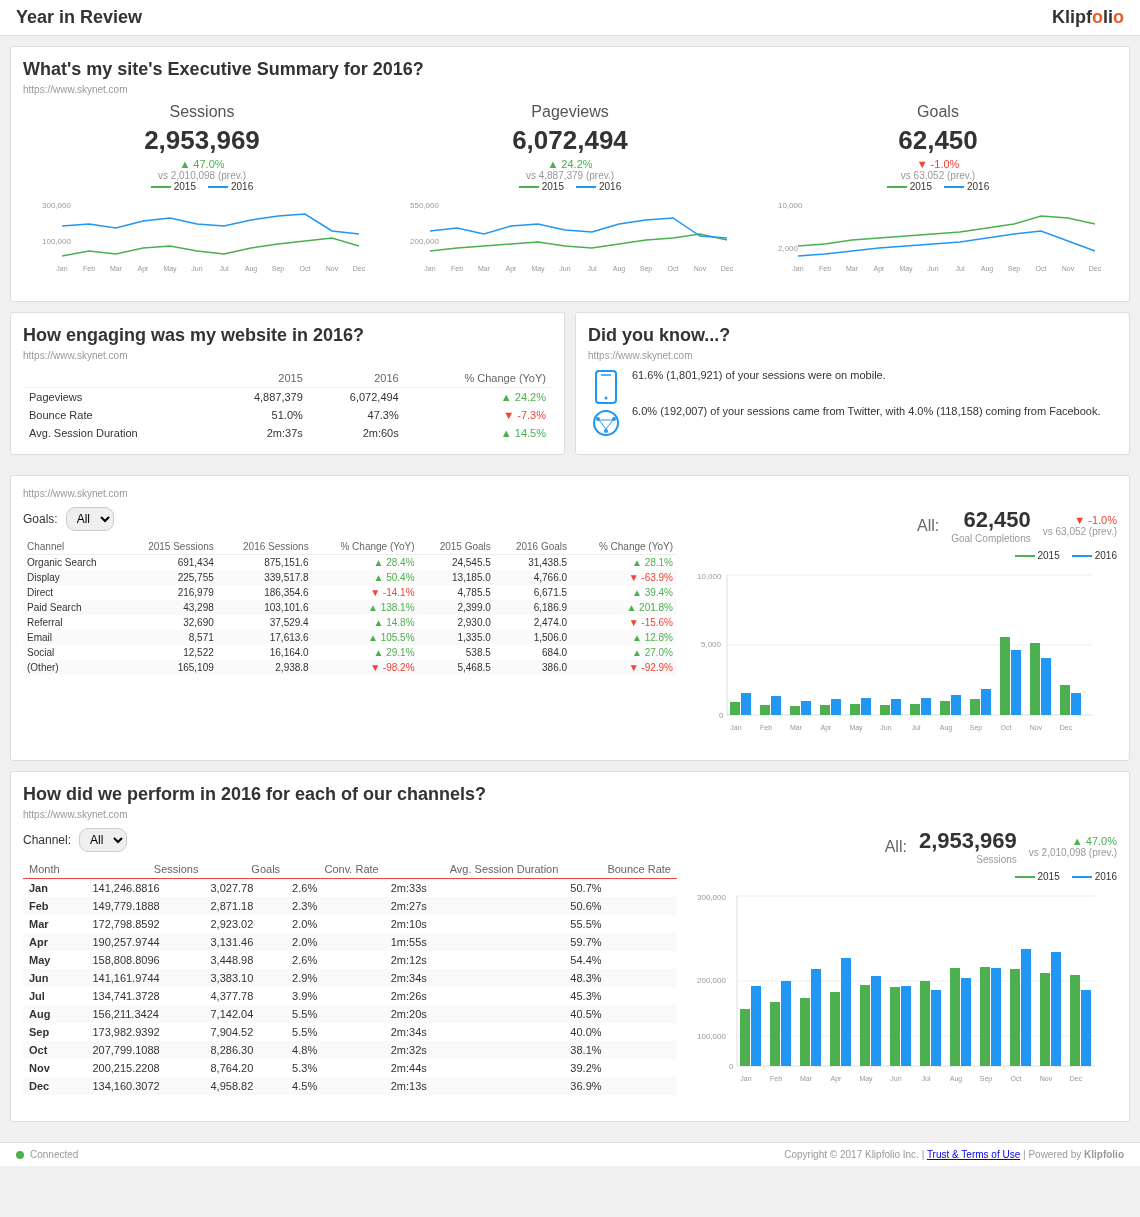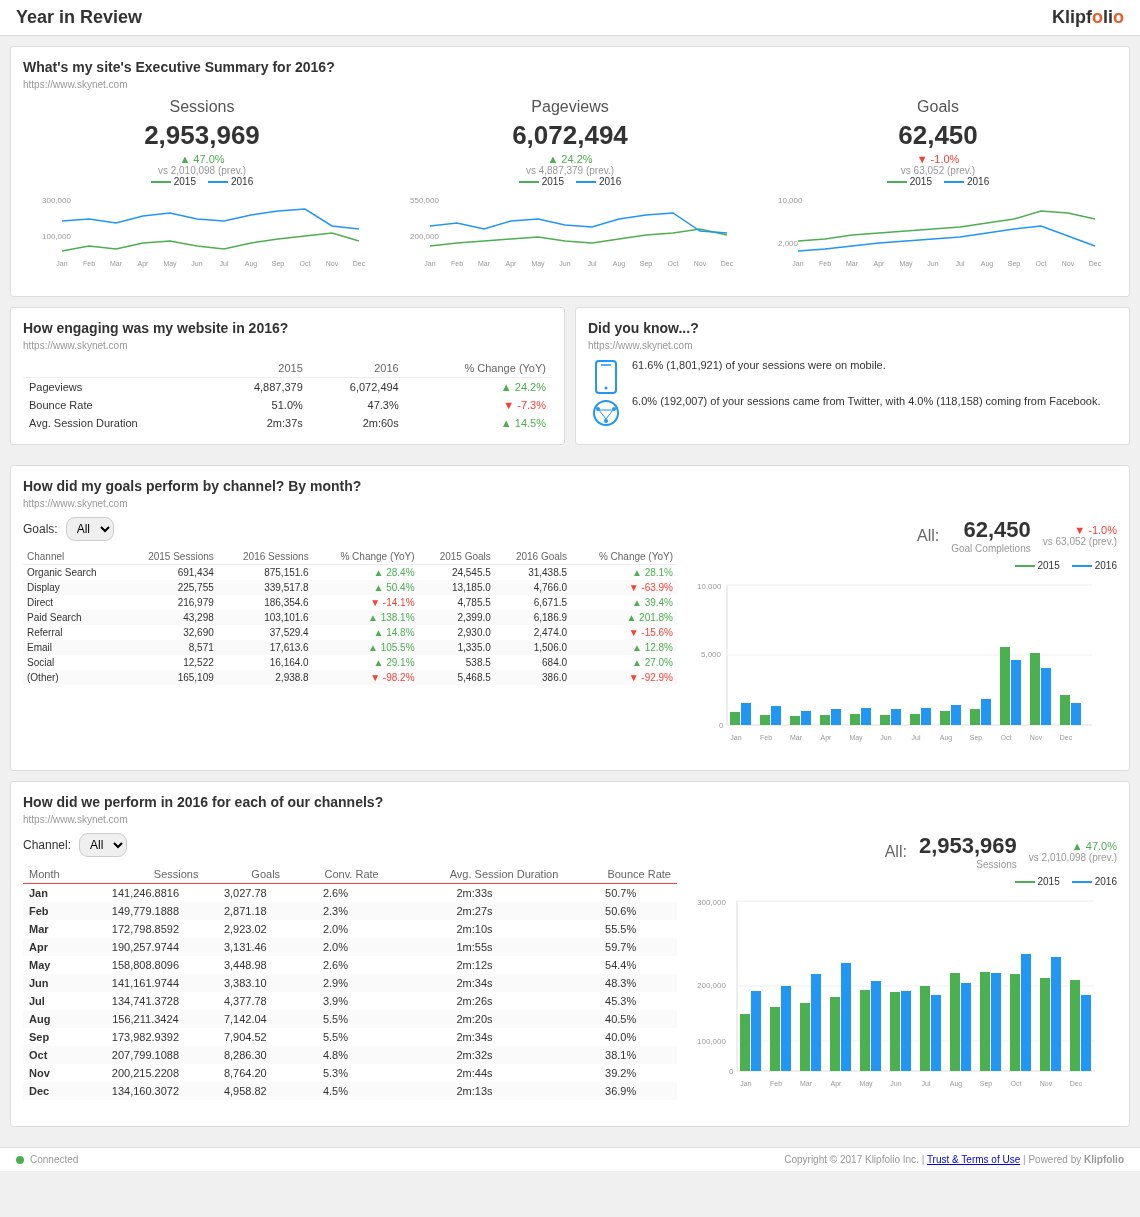--- a/index.html
+++ b/index.html
@@ -16,21 +16,21 @@
     .header-logo span { color: #e85d26; }
 
     
     .main { padding: 10px; }
 
     
     .card {
       background: #fff; border: 1px solid #ddd; border-radius: 3px;
       margin-bottom: 10px; padding: 12px;
     }
-    .card-title { font-size: 14px; font-weight: bold; color: #333; margin-bottom: 4px; }
+    .card-title { font-size: 18px; font-weight: bold; color: #333; margin-bottom: 4px; }
     .card-url { font-size: 10px; color: #999; margin-bottom: 8px; }
 
     
     .exec-grid { display: grid; grid-template-columns: 1fr 1fr 1fr; gap: 10px; margin-bottom: 10px; }
     .metric-block { text-align: center; }
     .metric-label { font-size: 16px; color: #555; margin-bottom: 4px; }
     .metric-value { font-size: 26px; font-weight: bold; color: #333; margin-bottom: 2px; }
     .metric-change { font-size: 11px; }
     .metric-prev { font-size: 10px; color: #999; }
     .up { color: #4caf50; }
@@ -66,21 +66,21 @@
     table.channel-table th:first-child { text-align: left; }
     table.channel-table td { padding: 2px 4px; }
     table.channel-table td:not(:first-child) { text-align: right; }
     table.channel-table tr:nth-child(even) { background: #fafafa; }
 
     
     table.month-table { width: 100%; border-collapse: collapse; font-size: 11px; }
     table.month-table th { text-align: right; color: #666; font-weight: normal; padding: 3px 6px; border-bottom: 1px solid #ef4444; }
     table.month-table th:first-child { text-align: left; }
     table.month-table td { padding: 3px 6px; }
-    table.month-table td:not(:first-child) { text-align: center; }
+    table.month-table td:not(:first-child) { text-align: left; }
     table.month-table tr td:first-child { font-weight: bold; }
     table.month-table tr:nth-child(even) { background: #fafafa; }
 
     
     .footer {
       background: #fff; border-top: 1px solid #ddd; padding: 6px 16px;
       display: flex; justify-content: space-between; align-items: center;
       font-size: 10px; color: #999;
     }
     .footer-left { display: flex; align-items: center; gap: 6px; }
@@ -255,21 +255,20 @@
             <line x1="11" y1="15" x2="18" y2="24" stroke="#2196f3" stroke-width="1"></line>
             <line x1="25" y1="15" x2="18" y2="24" stroke="#2196f3" stroke-width="1"></line>
           </svg>
           <span>6.0% (192,007) of your sessions came from Twitter, with 4.0% (118,158) coming from Facebook.</span>
         </div>
       </div>
     </div>
   </div>
 
   <div class="card">
-    <div class="card-title">How did my goals perform by channel? By month?</div>
     <div class="card-url">https://www.skynet.com</div>
     <div class="channel-section">
       <div class="channel-left">
         <div class="goals-dropdown">
           <span>Goals:</span>
           <select>
             <option>All</option>
           </select>
         </div>
         <table class="channel-table">

